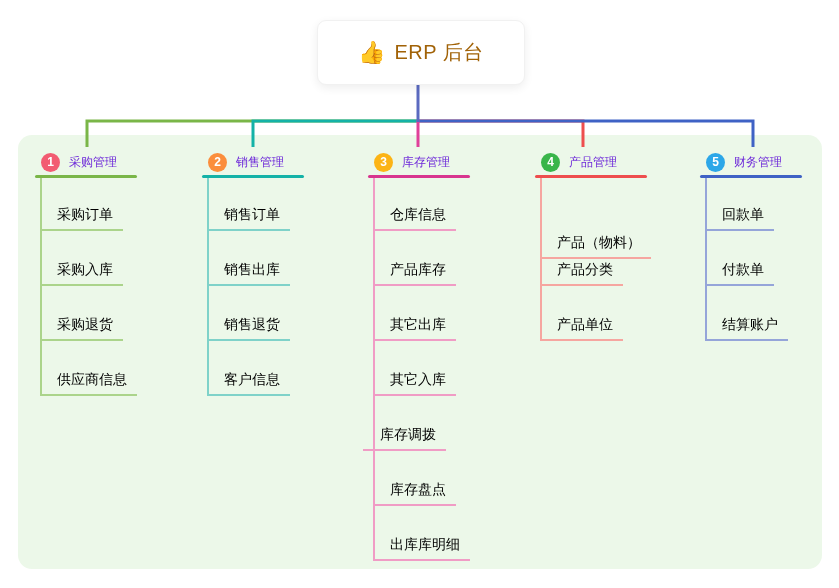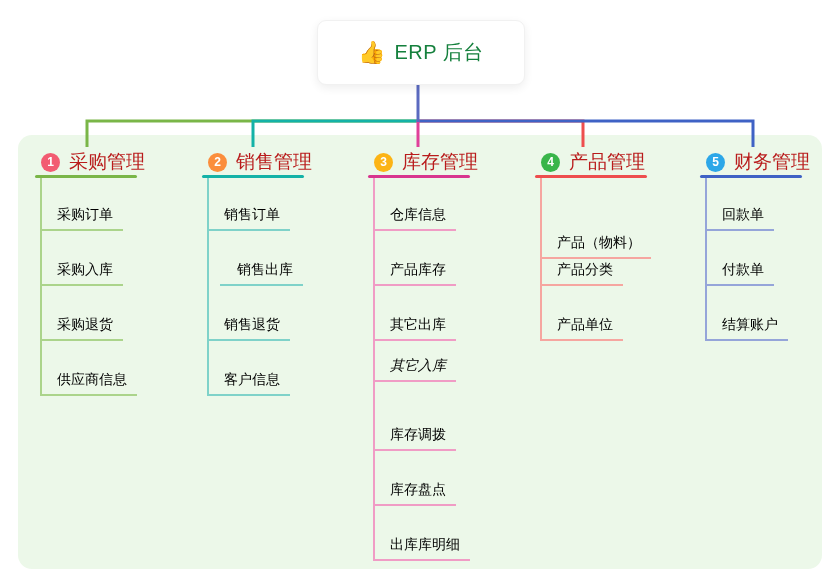--- a/index.html
+++ b/index.html
@@ -5,28 +5,28 @@
   html,body{margin:0;padding:0;background:#ffffff;}
   body{font-family:"Liberation Sans","DejaVu Sans",sans-serif;}
   #stage{position:relative;width:839px;height:588px;background:#ffffff;overflow:hidden;}
 
   #panel{position:absolute;left:18px;top:135px;width:804px;height:434px;border-radius:14px;}
 
   #root-card{position:absolute;left:317px;top:20px;width:206px;height:63px;background:#ffffff;
     border:1px solid #f1f1f1;border-radius:9px;box-shadow:0 3px 10px rgba(0,0,0,.07);
     display:flex;align-items:center;justify-content:center;gap:9px;cursor:default;}
   #root-card .emoji{font-size:22px;line-height:1;}
-  #root-card .root-label{font-size:20px;color:#15803d;letter-spacing:.5px;}
+  #root-card .root-label{font-size:20px;color:#a16207;letter-spacing:.5px;}
 
   #connectors{position:absolute;left:0;top:0;pointer-events:none;}
 
   .branch-title-row{position:absolute;height:26px;display:flex;align-items:center;gap:9px;}
   .badge{width:19px;height:19px;border-radius:50%;display:flex;align-items:center;justify-content:center;
     color:#ffffff;font-size:12px;font-weight:bold;flex:0 0 auto;}
-  .branch-title{font-size:19px;color:#b91c1c;white-space:nowrap;}
+  .branch-title{font-size:12px;color:#6d28d9;white-space:nowrap;}
   .title-underline{position:absolute;height:3px;border-radius:2px;}
   .branch-vline{position:absolute;width:2px;}
   .child-row{position:absolute;height:28px;white-space:nowrap;}
   .child-label{display:inline-block;font-size:14px;color:#000000;line-height:26px;
     padding:0 10px 2px 17px;}
 </style>
 </head>
 <body>
 
 <div id="stage">
@@ -57,34 +57,34 @@
       <div class="child-row" style="left: 40px; top: 256px; border-bottom: 2px solid rgb(171, 212, 139);"><span class="child-label">采购入库</span></div>
       <div class="child-row" style="left: 40px; top: 311px; border-bottom: 2px solid rgb(171, 212, 139);"><span class="child-label">采购退货</span></div>
       <div class="child-row" style="left: 40px; top: 366px; border-bottom: 2px solid rgb(171, 212, 139);"><span class="child-label">供应商信息</span></div>
       <div class="branch-title-row" style="left: 208px; top: 149px;">
         <span class="badge" style="background: rgb(251, 142, 60);">2</span>
         <span class="branch-title">销售管理</span>
       </div>
       <div class="title-underline" style="left: 202px; top: 175px; width: 102px; background: rgb(20, 178, 167);"></div>
       <div class="branch-vline" style="left: 207px; top: 178px; height: 218px; background: rgb(127, 210, 201);"></div>
       <div class="child-row" style="left: 207px; top: 201px; border-bottom: 2px solid rgb(127, 210, 201);"><span class="child-label">销售订单</span></div>
-      <div class="child-row" style="left: 207px; top: 256px; border-bottom: 2px solid rgb(127, 210, 201); margin-left: 13px;"><span class="child-label">销售出库</span></div>
+      <div class="child-row" style="left: 207px; top: 256px; border-bottom: 2px solid rgb(127, 210, 201);"><span class="child-label">销售出库</span></div>
       <div class="child-row" style="left: 207px; top: 311px; border-bottom: 2px solid rgb(127, 210, 201);"><span class="child-label">销售退货</span></div>
       <div class="child-row" style="left: 207px; top: 366px; border-bottom: 2px solid rgb(127, 210, 201);"><span class="child-label">客户信息</span></div>
       <div class="branch-title-row" style="left: 374px; top: 149px;">
         <span class="badge" style="background: rgb(252, 180, 21);">3</span>
         <span class="branch-title">库存管理</span>
       </div>
       <div class="title-underline" style="left: 368px; top: 175px; width: 102px; background: rgb(216, 54, 143);"></div>
       <div class="branch-vline" style="left: 373px; top: 178px; height: 383px; background: rgb(240, 156, 197);"></div>
       <div class="child-row" style="left: 373px; top: 201px; border-bottom: 2px solid rgb(240, 156, 197);"><span class="child-label">仓库信息</span></div>
       <div class="child-row" style="left: 373px; top: 256px; border-bottom: 2px solid rgb(240, 156, 197);"><span class="child-label">产品库存</span></div>
       <div class="child-row" style="left: 373px; top: 311px; border-bottom: 2px solid rgb(240, 156, 197);"><span class="child-label">其它出库</span></div>
-      <div class="child-row" style="left: 373px; top: 352px; border-bottom: 2px solid rgb(240, 156, 197); font-style: italic;"><span class="child-label">其它入库</span></div>
-      <div class="child-row" style="left: 373px; top: 421px; border-bottom: 2px solid rgb(240, 156, 197);"><span class="child-label">库存调拨</span></div>
+      <div class="child-row" style="left: 373px; top: 366px; border-bottom: 2px solid rgb(240, 156, 197);"><span class="child-label">其它入库</span></div>
+      <div class="child-row" style="left: 363px; top: 421px; border-bottom: 2px solid rgb(240, 156, 197);"><span class="child-label">库存调拨</span></div>
       <div class="child-row" style="left: 373px; top: 476px; border-bottom: 2px solid rgb(240, 156, 197); text-align: center;"><span class="child-label">库存盘点</span></div>
       <div class="child-row" style="left: 373px; top: 531px; border-bottom: 2px solid rgb(240, 156, 197);"><span class="child-label">出库库明细</span></div>
       <div class="branch-title-row" style="left: 541px; top: 149px;">
         <span class="badge" style="background: rgb(57, 181, 74);">4</span>
         <span class="branch-title">产品管理</span>
       </div>
       <div class="title-underline" style="left: 535px; top: 175px; width: 112px; background: rgb(238, 78, 78);"></div>
       <div class="branch-vline" style="left: 540px; top: 178px; height: 163px; background: rgb(246, 166, 160);"></div>
       <div class="child-row" style="left: 540px; top: 201px; border-bottom: 2px solid rgb(246, 166, 160); margin-top: 28px;"><span class="child-label">产品（物料）</span></div>
       <div class="child-row" style="left: 540px; top: 256px; border-bottom: 2px solid rgb(246, 166, 160);"><span class="child-label">产品分类</span></div>

